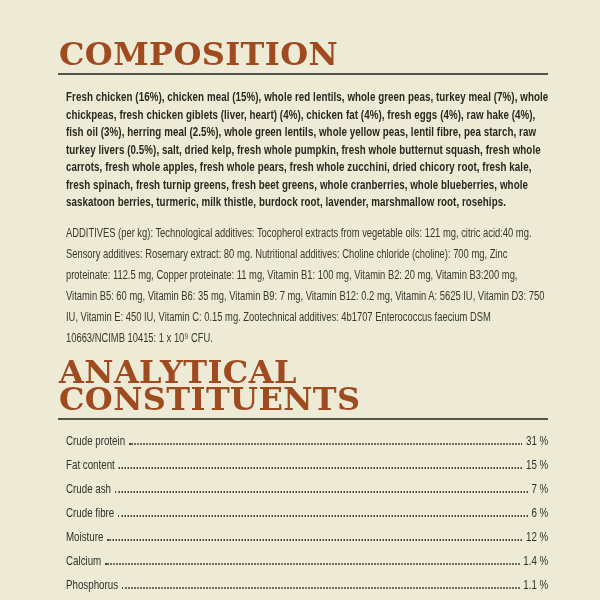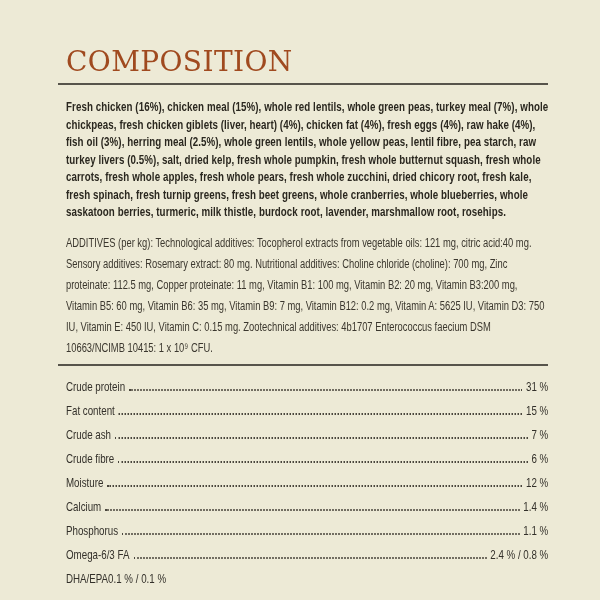--- a/index.html
+++ b/index.html
@@ -9,26 +9,26 @@
     height: 600px;
     background: #EDEAD6;
     box-sizing: border-box;
     padding: 40px 52px 0 58px;
     overflow: hidden;
     font-family: "Liberation Sans", sans-serif;
     color: #2A271F;
   }
   .heading {
     font-family: "DejaVu Serif", serif;
-    font-weight: normal;
-    font-size: 28px;
+    font-weight: bold;
+    font-size: 32px;
     line-height: 27px;
     letter-spacing: 0.4px;
     color: #A04A1F;
-    margin: 8px;
+    margin: 1px;
   }
   .rule {
     border: none;
     border-top: 2px solid #57544B;
     margin: 5px 0 0 0;
   }
   .condensed {
     transform: scaleX(0.75);
     transform-origin: 0 0;
     width: 643px;
@@ -74,20 +74,21 @@
 <div class="page">
 
   <section class="section-composition">
     <h1 class="heading">COMPOSITION</h1>
     <hr class="rule">
     <p class="ingredients condensed">Fresh chicken (16%), chicken meal (15%), whole red lentils, whole green peas, turkey meal (7%), whole chickpeas, fresh chicken giblets (liver, heart) (4%), chicken fat (4%), fresh eggs (4%), raw hake (4%), fish oil (3%), herring meal (2.5%), whole green lentils, whole yellow peas, lentil fibre, pea starch, raw turkey livers (0.5%), salt, dried kelp, fresh whole pumpkin, fresh whole butternut squash, fresh whole carrots, fresh whole apples, fresh whole pears, fresh whole zucchini, dried chicory root, fresh kale, fresh spinach, fresh turnip greens, fresh beet greens, whole cranberries, whole blueberries, whole saskatoon berries, turmeric, milk thistle, burdock root, lavender, marshmallow root, rosehips.</p>
     <p class="additives condensed">ADDITIVES (per kg): Technological additives: Tocopherol extracts from vegetable oils: 121 mg, citric acid:40 mg. Sensory additives: Rosemary extract: 80 mg. Nutritional additives: Choline chloride (choline): 700 mg, Zinc proteinate: 112.5 mg, Copper proteinate: 11 mg, Vitamin B1: 100 mg, Vitamin B2: 20 mg, Vitamin B3:200 mg, Vitamin B5: 60 mg, Vitamin B6: 35 mg, Vitamin B9: 7 mg, Vitamin B12: 0.2 mg, Vitamin A: 5625 IU, Vitamin D3: 750 IU, Vitamin E: 450 IU, Vitamin C: 0.15 mg. Zootechnical additives: 4b1707 Enterococcus faecium DSM 10663/NCIMB 10415: 1 x 10⁹ CFU.</p>
   </section>
 
   <section class="section-analytical">
+    <h1 class="heading">ANALYTICAL CONSTITUENTS</h1>
     <hr class="rule">
 
     <div class="rows condensed">
       <div class="row">
         <span class="row-label">Crude protein</span>
         <span class="leader"></span>
         <span class="row-value">31 %</span>
       </div>
       <div class="row">
         <span class="row-label">Fat content</span>

